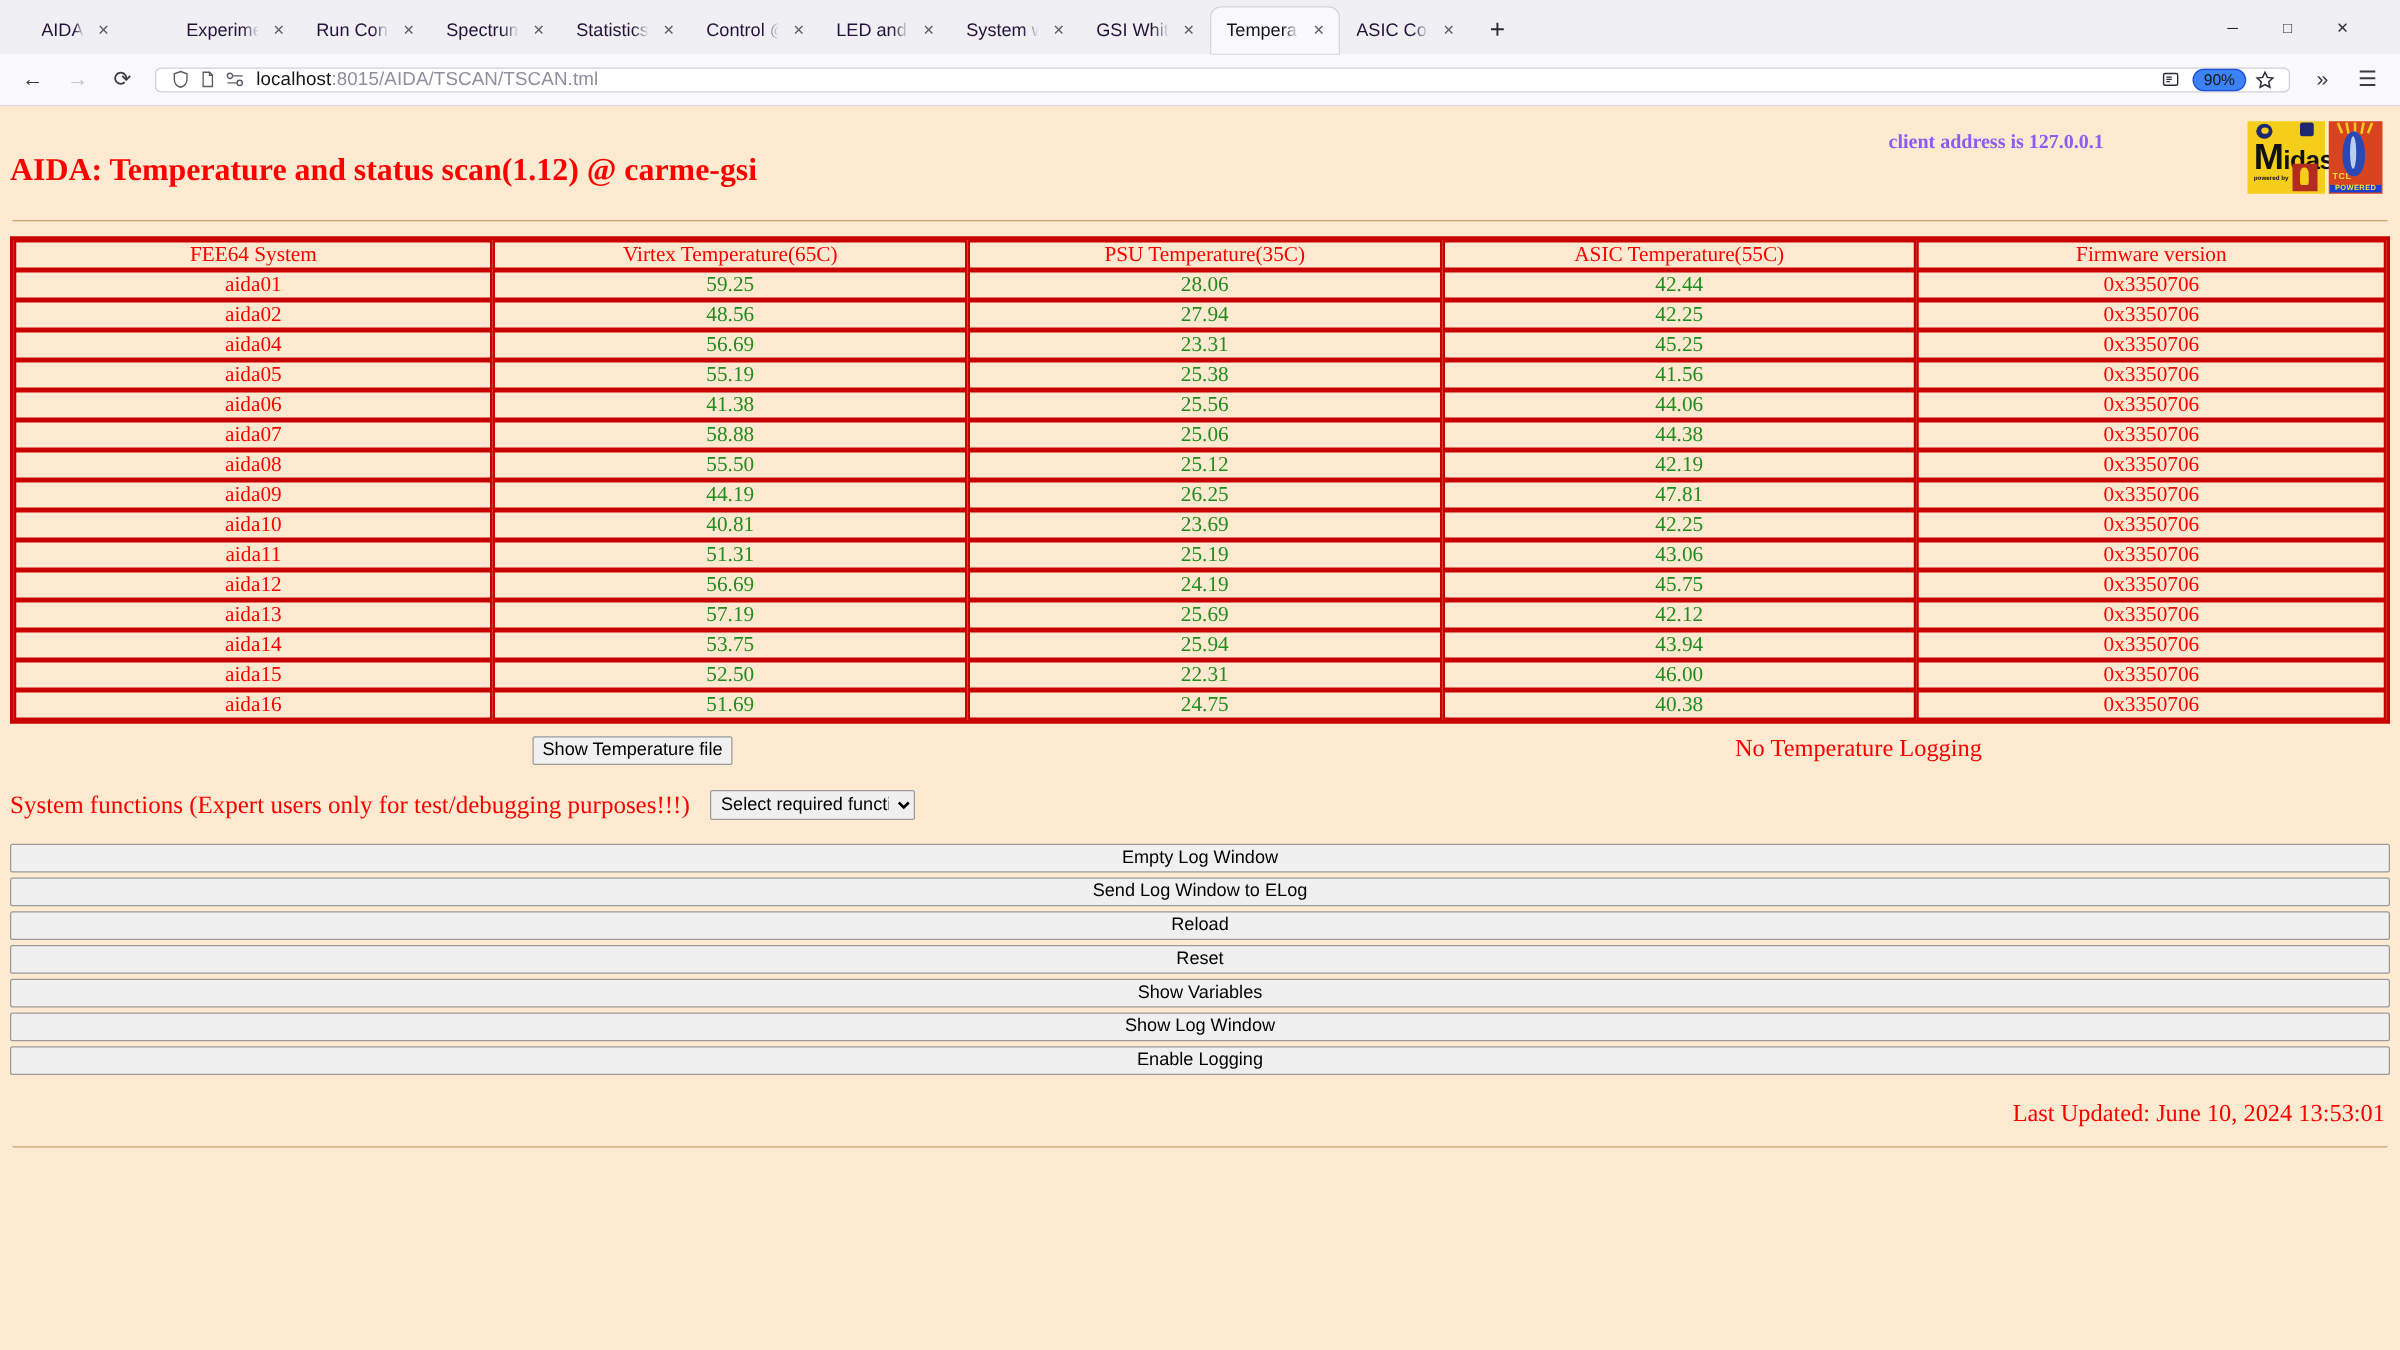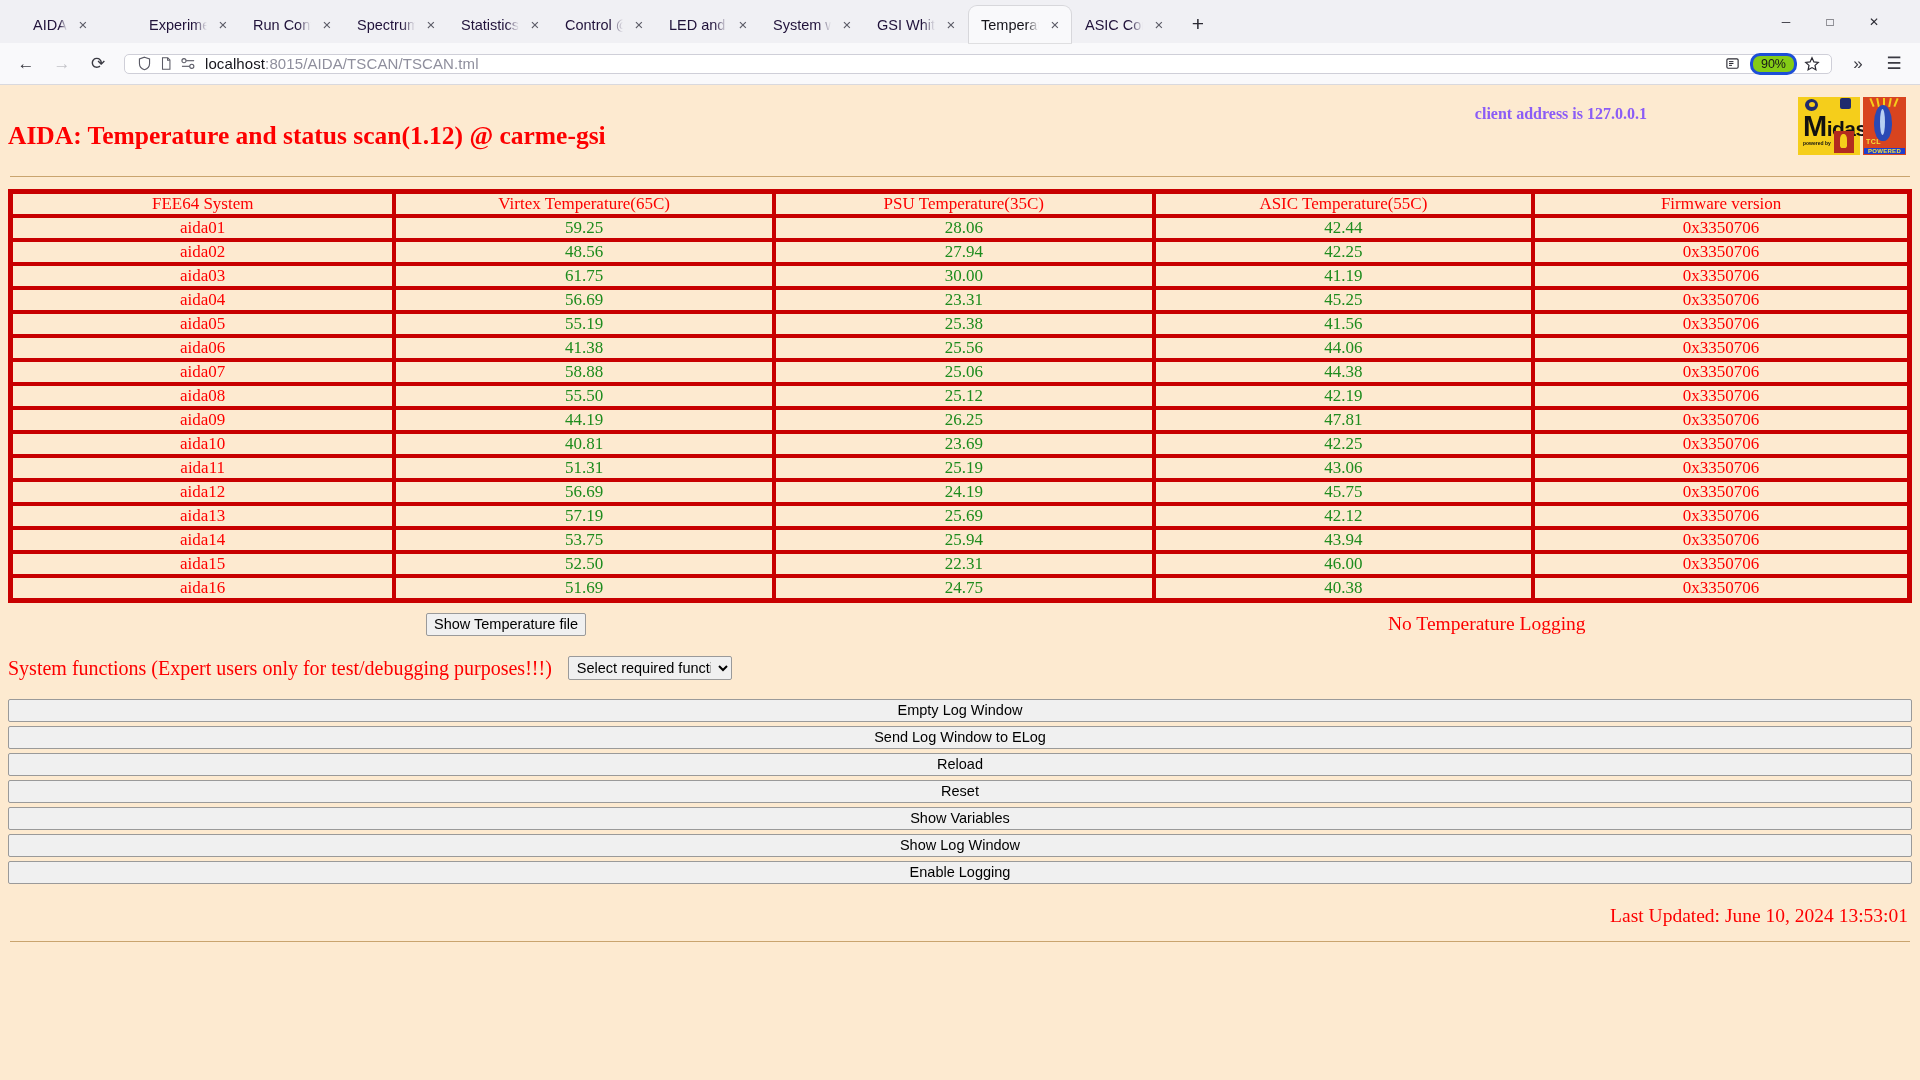--- a/index.html
+++ b/index.html
@@ -119,23 +119,23 @@
     flex: 1 1 auto;
     font-size: 15px;
     color: #8f8f9d;
     white-space: nowrap; overflow: hidden;
     padding-left: 6px;
     letter-spacing: .1px;
   }
   .urltext b { color: #15141a; font-weight: 400; }
   .zoombadge {
     font-size: 12.5px; color: #15141a;
-    border: 3px solid #1d4ed8; border-radius: 10px;
+    border: 1px solid #1d4ed8; border-radius: 10px;
     padding: 1px 8px; margin-left: 6px; flex: 0 0 auto;
-    background: #84cc16;
+    background: #3b82f6;
   }
   .rightnav { display: flex; align-items: center; flex: 0 0 auto; }
 
   
   .page {
     flex: 1 1 auto;
     background: #fdead0;
     overflow: hidden;
     position: relative;
     padding: 0 8px;
@@ -168,21 +168,20 @@
     color: #8b5cf6;
     white-space: nowrap;
   }
   .logos { display: flex; gap: 3px; margin-top: -8px; }
 
   .logo-midas {
     width: 62px; height: 58px;
     background: #f5ce1b;
     position: relative;
     font-family: "Liberation Sans", sans-serif;
-    margin-left: 36px;
   }
   .logo-midas .mi-word {
     position: absolute; left: 5px; top: 13px;
     font-size: 21px; font-weight: bold; color: #111;
     letter-spacing: -.5px;
   }
   .logo-midas .mi-word .big { font-size: 29px; }
   .logo-midas .mi-dot1 {
     position: absolute; left: 7px; top: 2px;
     width: 13px; height: 12px; border-radius: 50%;
@@ -536,27 +535,20 @@
             <td class="fw">0x3350706</td>
           </tr>
           <tr>
             <td class="sysname">aida02</td>
             <td class="temp">48.56</td>
             <td class="temp">27.94</td>
             <td class="temp">42.25</td>
             <td class="fw">0x3350706</td>
           </tr>
           <tr>
-            <td class="sysname">aida03</td>
-            <td class="temp">61.75</td>
-            <td class="temp">30.00</td>
-            <td class="temp">41.19</td>
-            <td class="fw">0x3350706</td>
-          </tr>
-          <tr>
             <td class="sysname">aida04</td>
             <td class="temp">56.69</td>
             <td class="temp">23.31</td>
             <td class="temp">45.25</td>
             <td class="fw">0x3350706</td>
           </tr>
           <tr>
             <td class="sysname">aida05</td>
             <td class="temp">55.19</td>
             <td class="temp">25.38</td>

